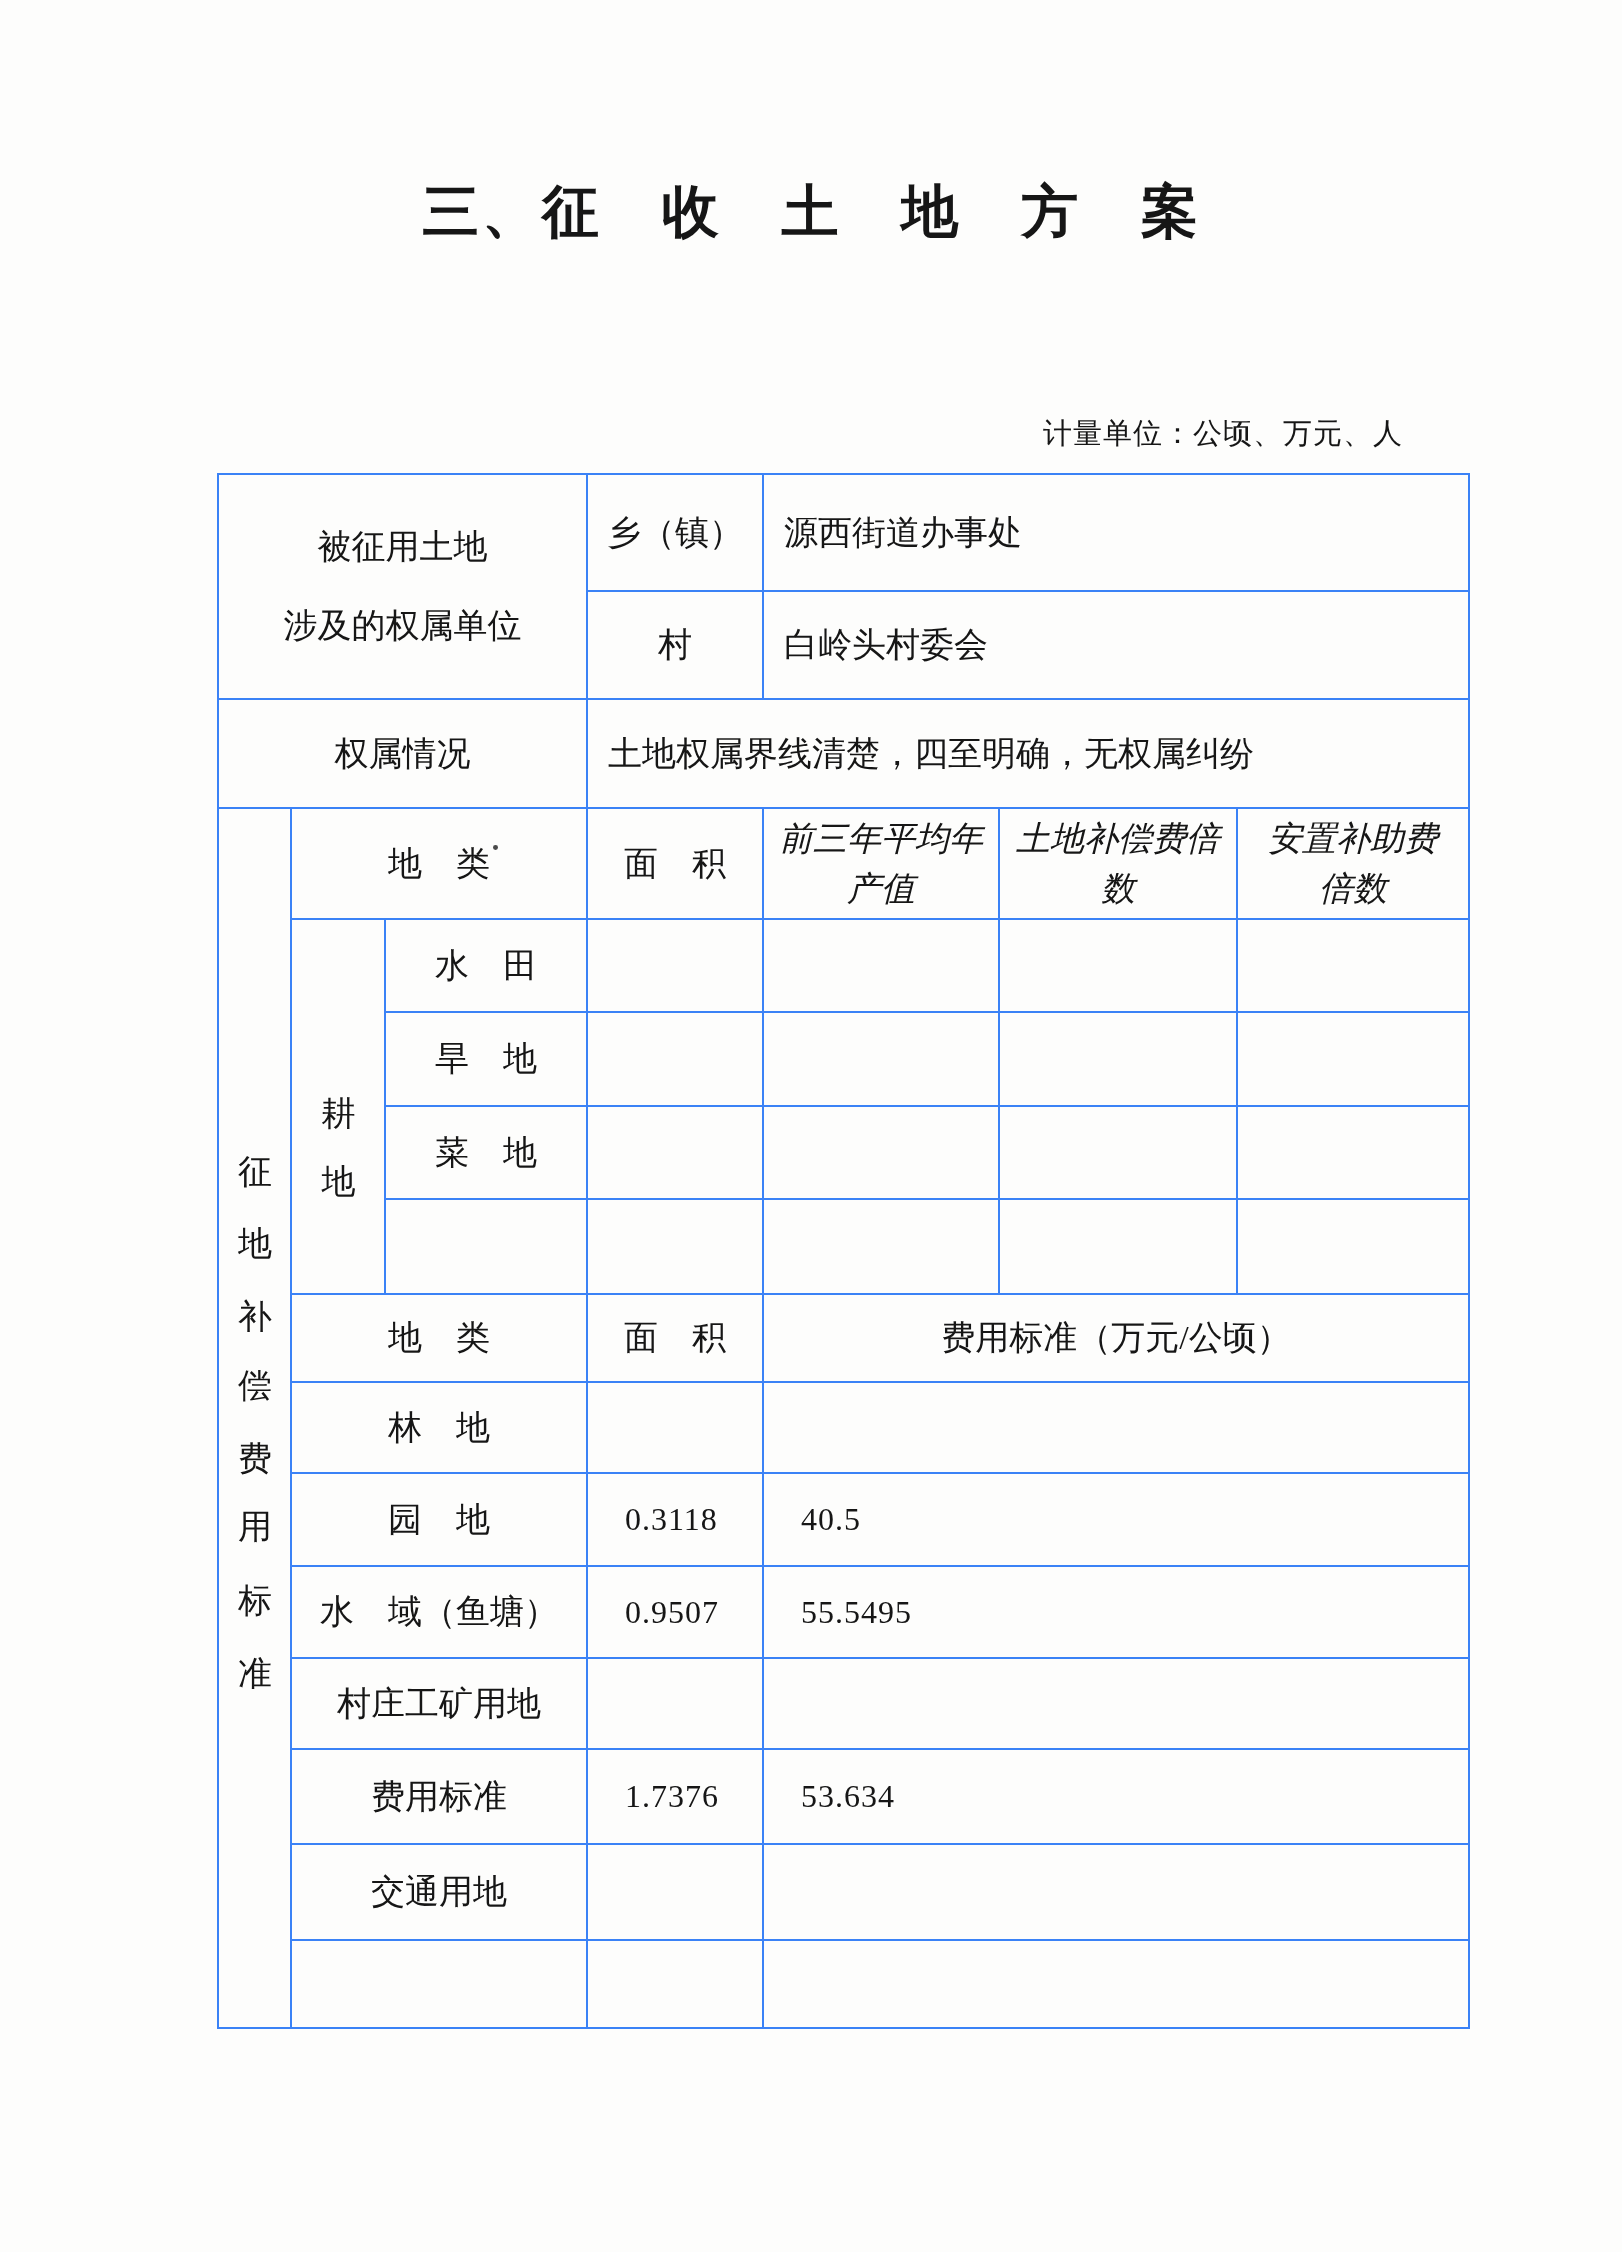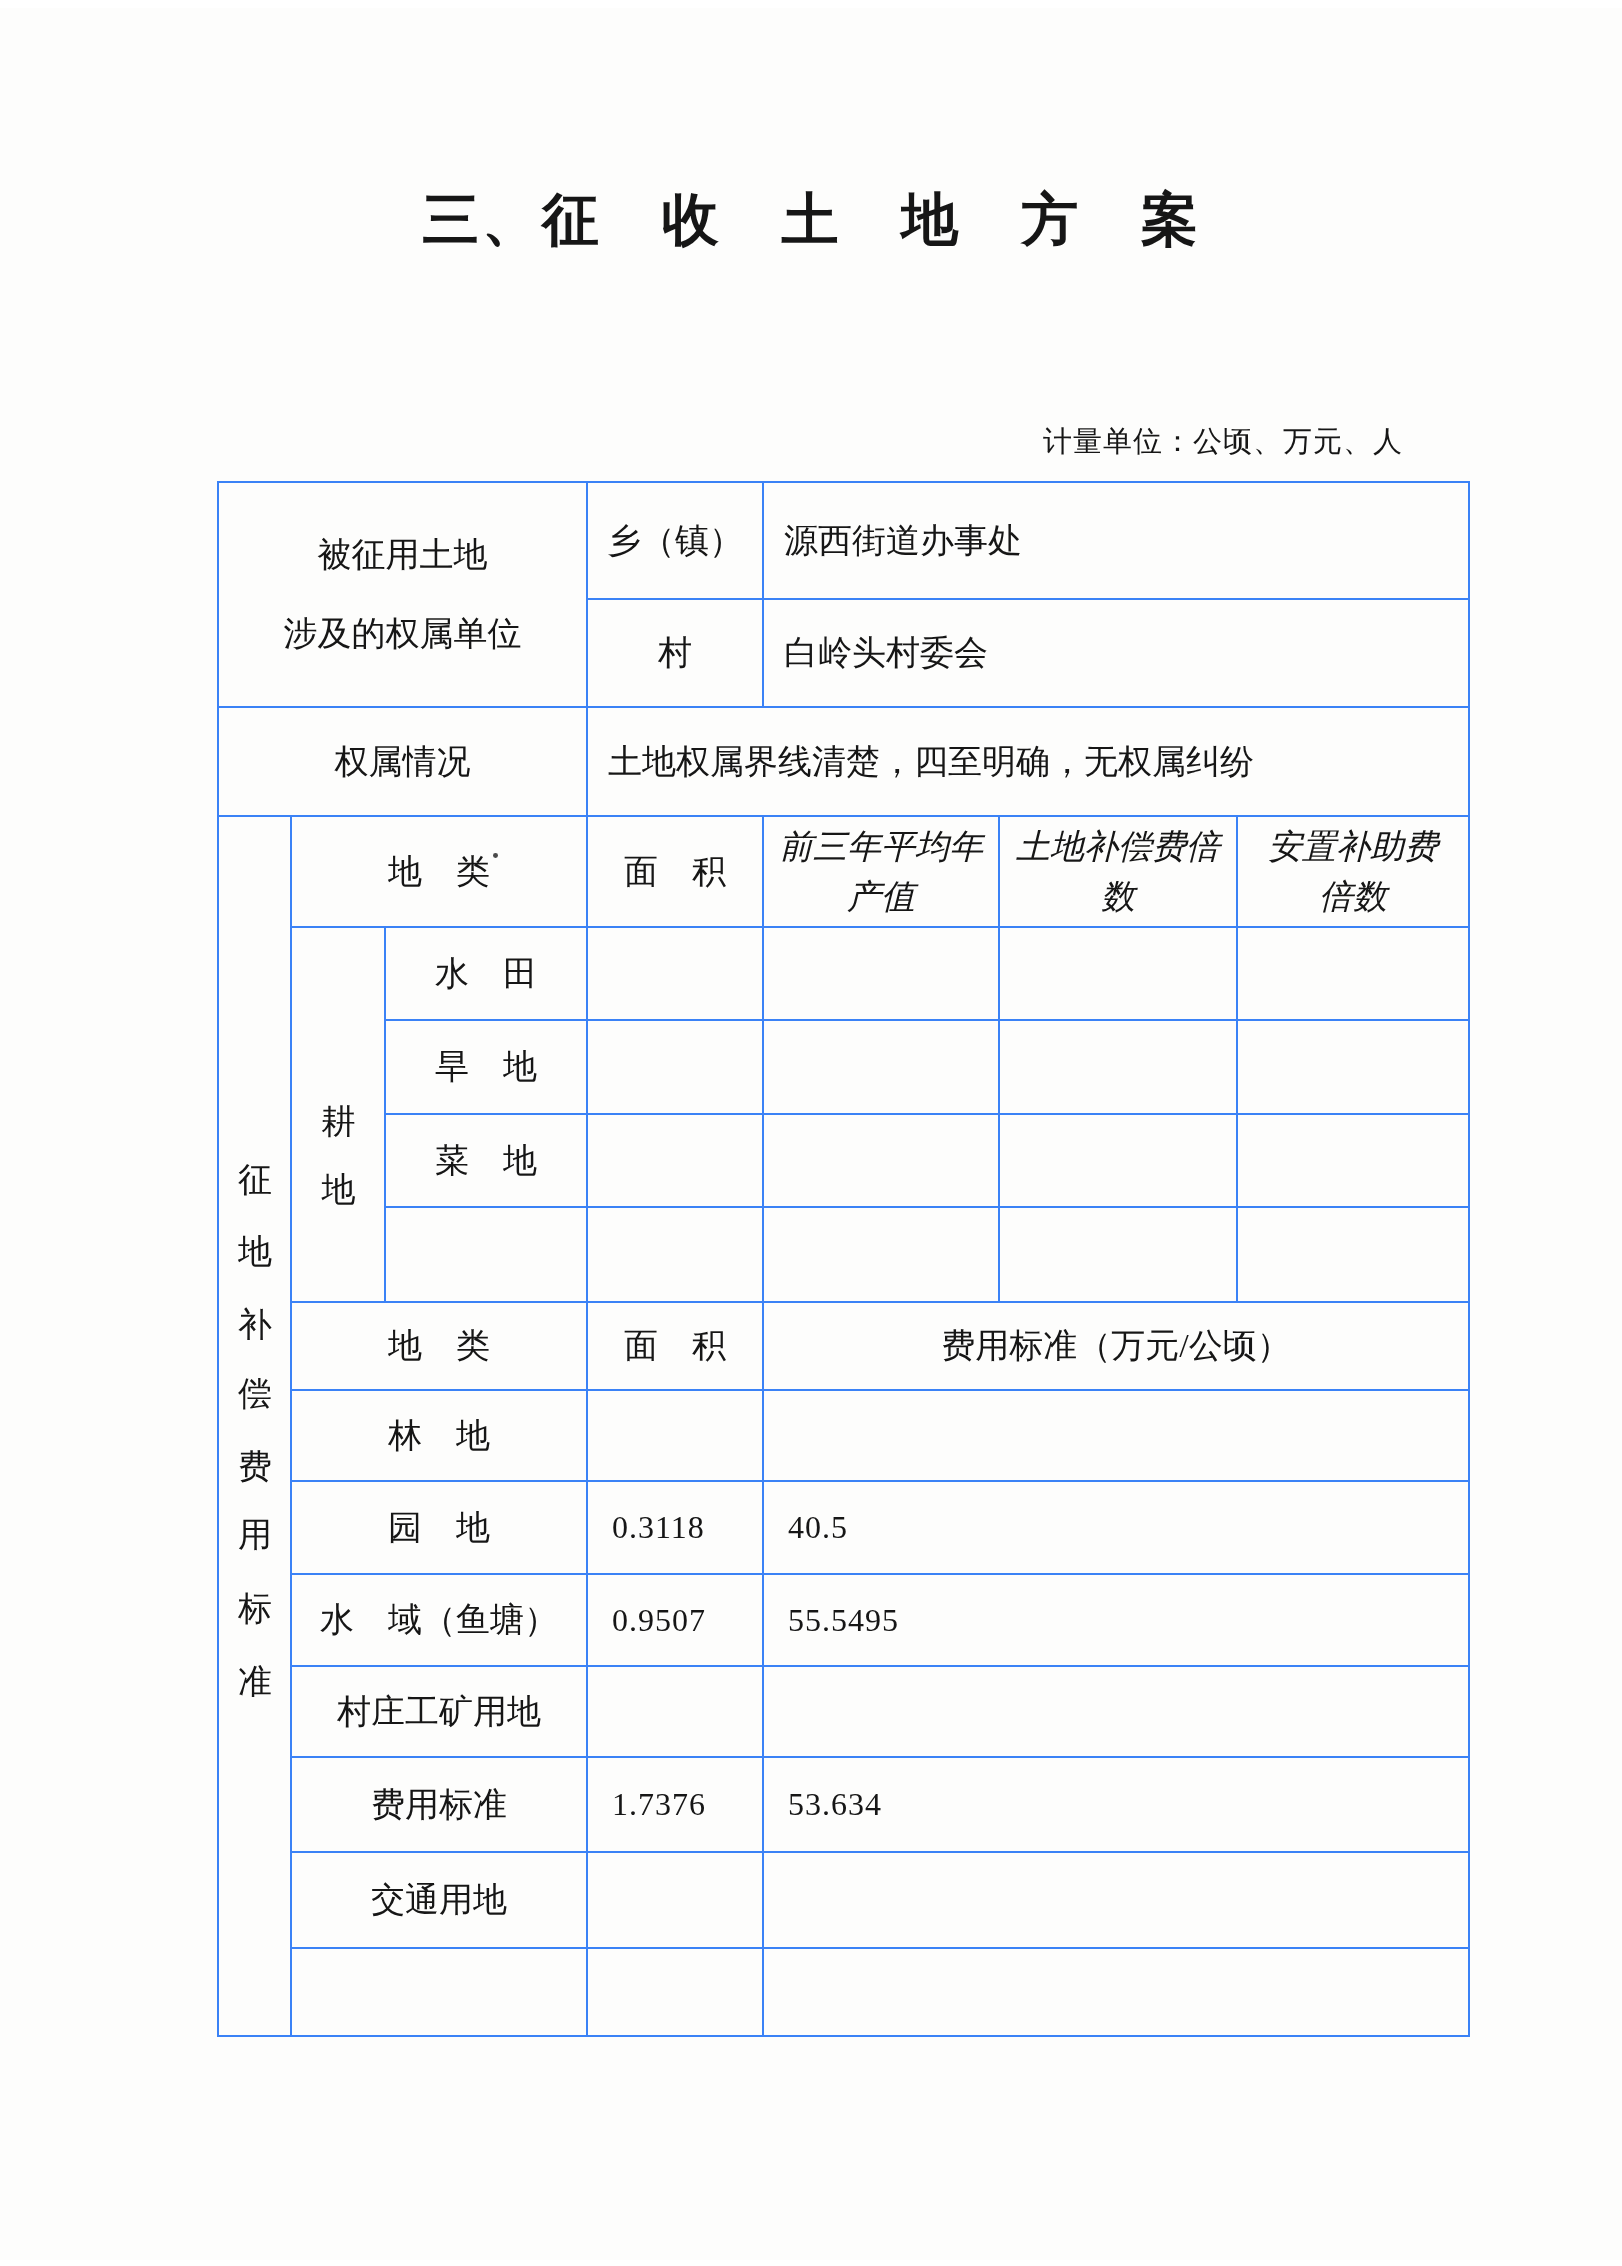--- a/index.html
+++ b/index.html
@@ -4,21 +4,20 @@
 <style>
   html,body { margin:0; padding:0; background:#ffffff; }
   .page {
     position:relative;
     width:1623px;
     height:2252px;
     background:#fdfdfc;
     color:#161616;
     font-family:"Liberation Serif","DejaVu Serif",serif;
     overflow:hidden;
-    margin-top:8px;
   }
   .doc-title {
     position:absolute;
     top:174px; left:0; width:100%;
     text-align:center;
     font-size:57px;
     font-weight:bold;
     letter-spacing:2.9px;
     white-space:pre;
   }
@@ -51,21 +50,21 @@
     overflow:hidden;
   }
   .owner-label div { line-height:2.3; }
   .hdr { line-height:1.45; padding:0 13.7px;font-style:italic; }
   .val {
     text-align:left;
     padding-left:20px;
   }
   .num {
     text-align:left;
-    padding-left:24px;
+    padding-left:37px;
     font-size:32px;
     letter-spacing:1px;
   }
   .v-text {
     writing-mode:vertical-rl;
     text-orientation:upright;
     display:inline-block;
   }
   .side-label-text { letter-spacing:2.1em; }
   .cultivated-label-text { letter-spacing:2em; padding-top:2em; }

